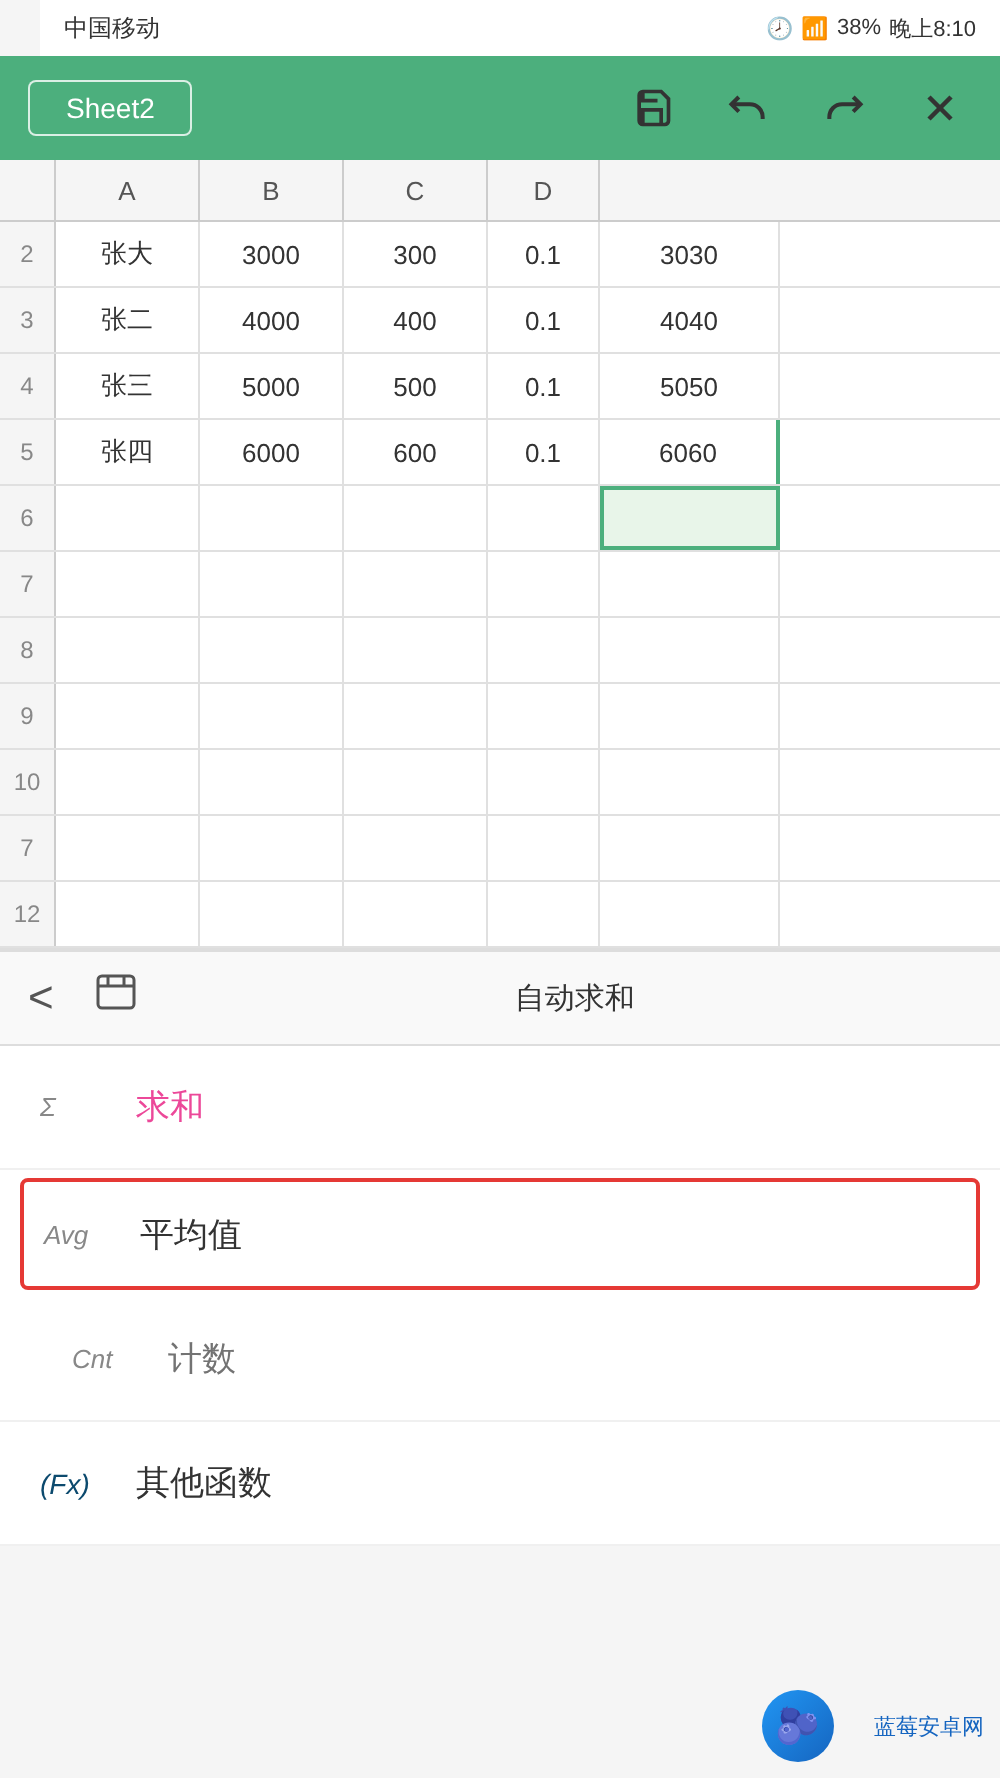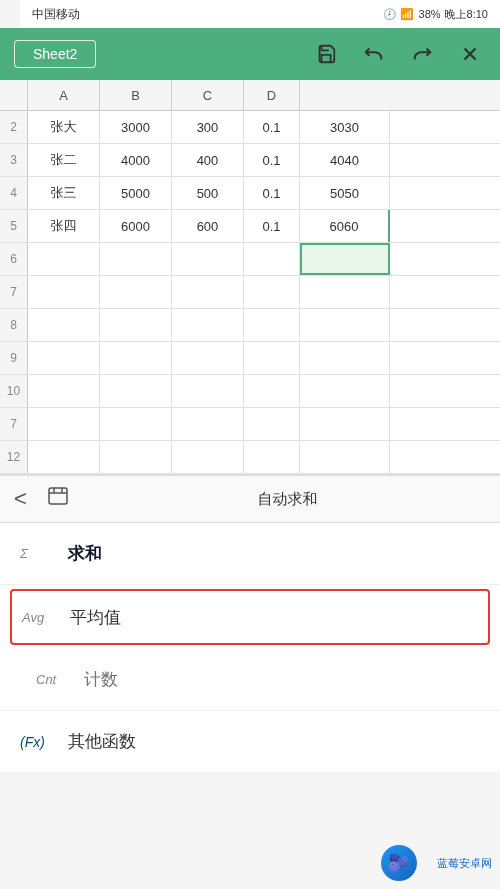--- a/index.html
+++ b/index.html
@@ -333,21 +333,21 @@
       <line x1="7" y1="3" x2="7" y2="8" stroke="#555" stroke-width="1.5"></line>
       <line x1="15" y1="3" x2="15" y2="8" stroke="#555" stroke-width="1.5"></line>
     </svg>
   </span>
   <div class="formula-bar-title">自动求和</div>
 </div>
 
 <div class="menu-section" id="menu-items">
     <div style="display: flex; align-items: center; padding: 0px 20px; height: 62px; border-bottom: 1px solid rgb(240, 240, 240); cursor: pointer; background: rgb(255, 255, 255);">
       <span style="width:48px;font-size:13px;color:#888;font-style:italic;">Σ</span>
-      <span style="font-size:17px;color:#0f172a;font-weight:bold;">求和</span>
+      <span style="font-size:17px;color:#ec4899;">求和</span>
     </div>
     <div style="display: flex; align-items: center; border: 2px solid rgb(229, 57, 53); border-radius: 4px; margin: 4px 10px; padding: 0px 10px; height: 56px; cursor: pointer; background: rgb(255, 255, 255);">
       <span style="width:48px;font-size:13px;color:#888;font-style:italic;">Avg</span>
       <span style="font-size:17px;color:#333;">平均值</span>
     </div>
     <div style="display: flex; align-items: center; padding: 0px 36px; height: 62px; border-bottom: 1px solid rgb(240, 240, 240); cursor: pointer; background: rgb(255, 255, 255);">
       <span style="width:48px;font-size:13px;color:#888;font-style:italic;">Cnt</span>
       <span style="font-size:17px;color:#737373;">计数</span>
     </div>
     <div style="display: flex; align-items: center; padding: 0px 20px; height: 62px; border-bottom: 1px solid rgb(240, 240, 240); cursor: pointer; background: rgb(255, 255, 255);">

